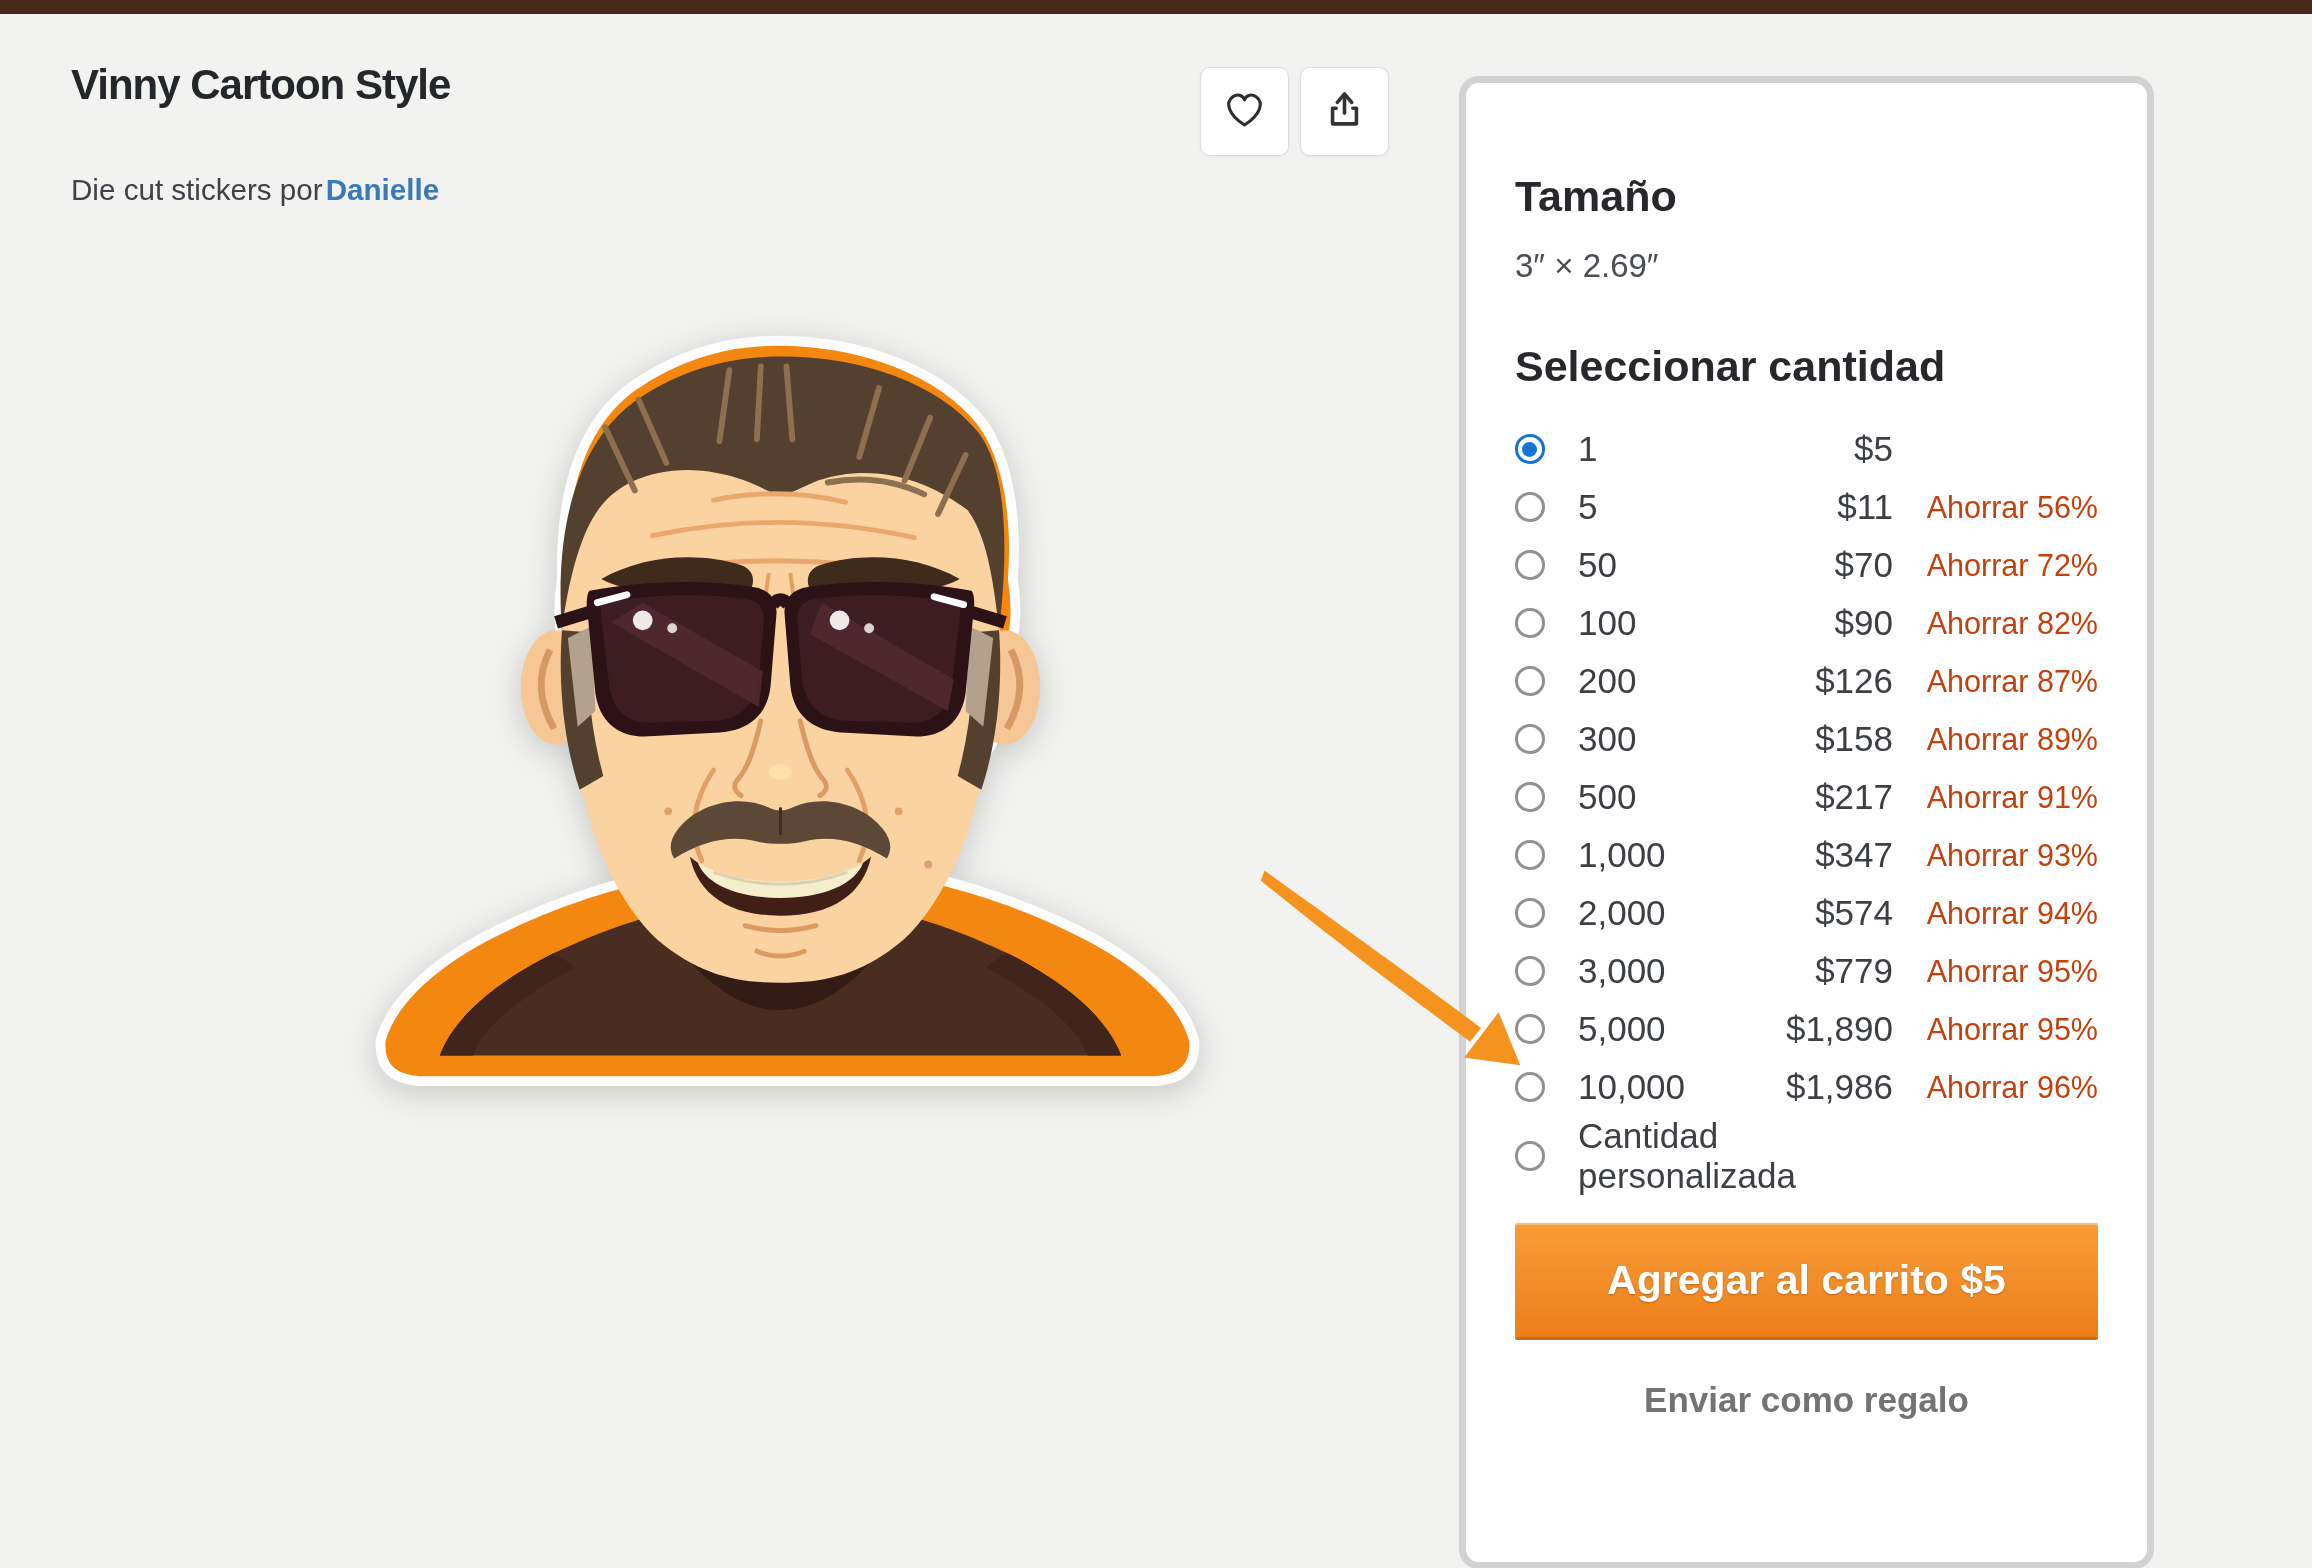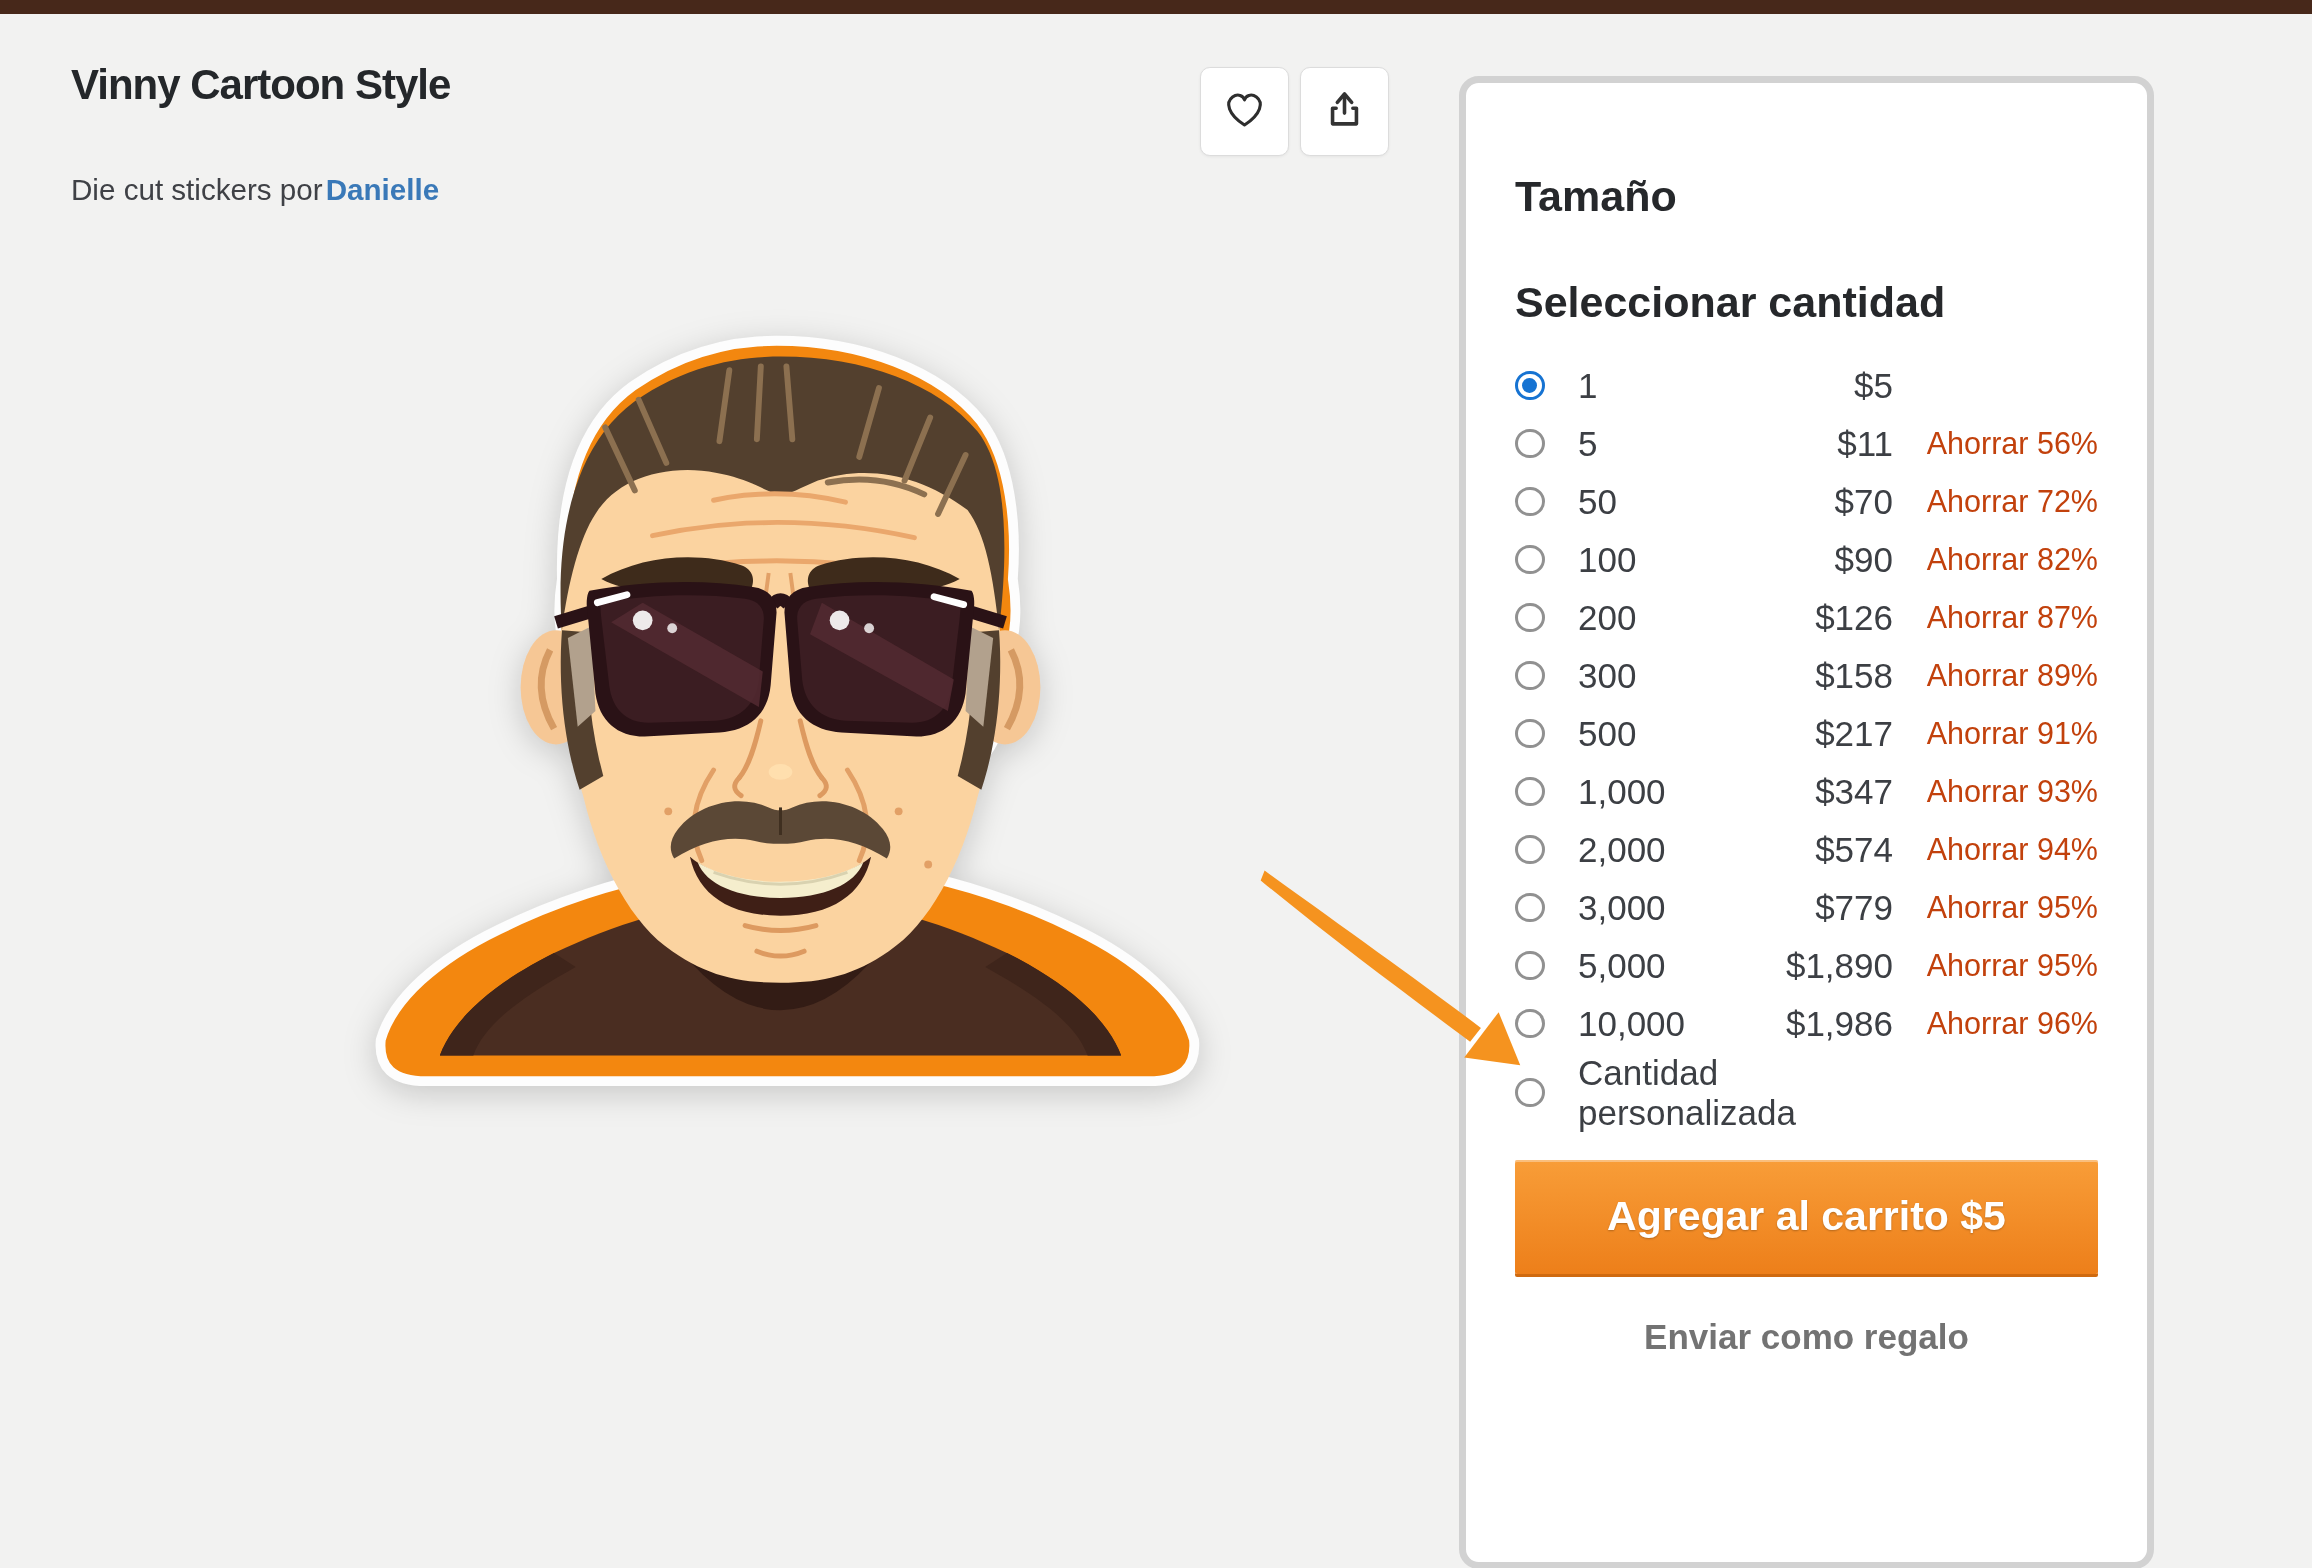--- a/index.html
+++ b/index.html
@@ -176,20 +176,21 @@
 
 <div class="arrow-wrap">
 <svg width="315" height="236" viewBox="0 0 320 240">
   <path d="M 34 24 C 120 86 196 140 254 184 L 243 198 C 184 154 108 98 30 34 Z" fill="#f5931f"></path>
   <polygon points="294,222 237,214 272,168" fill="#f5931f"></polygon>
 </svg>
 </div>
 
 <div class="card">
   <h2>Tamaño</h2>
+  <div class="size-value">3″ × 2.69″</div>
   <h2 class="qty-heading">Seleccionar cantidad</h2>
 
   <div class="rows" id="qty-rows">
   <div class="row">
     <span class="radio selected"></span>
     <span class="qty">1</span>
     <span class="price">$5</span>
     <span class="save"></span>
   </div>
 

